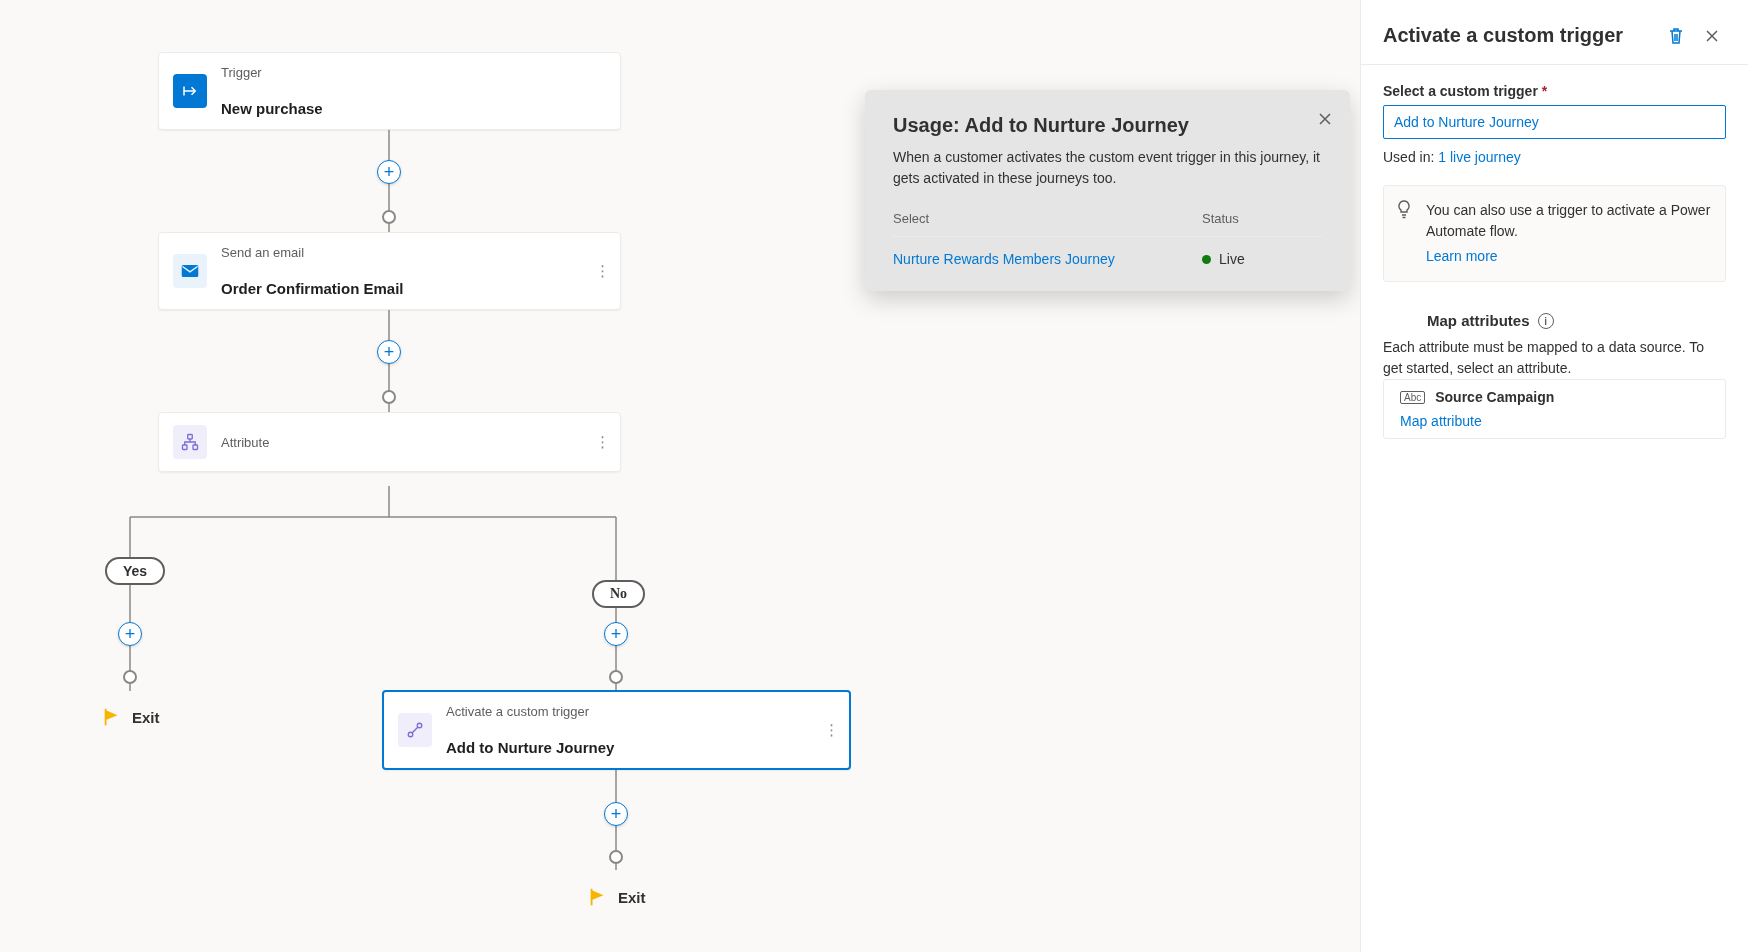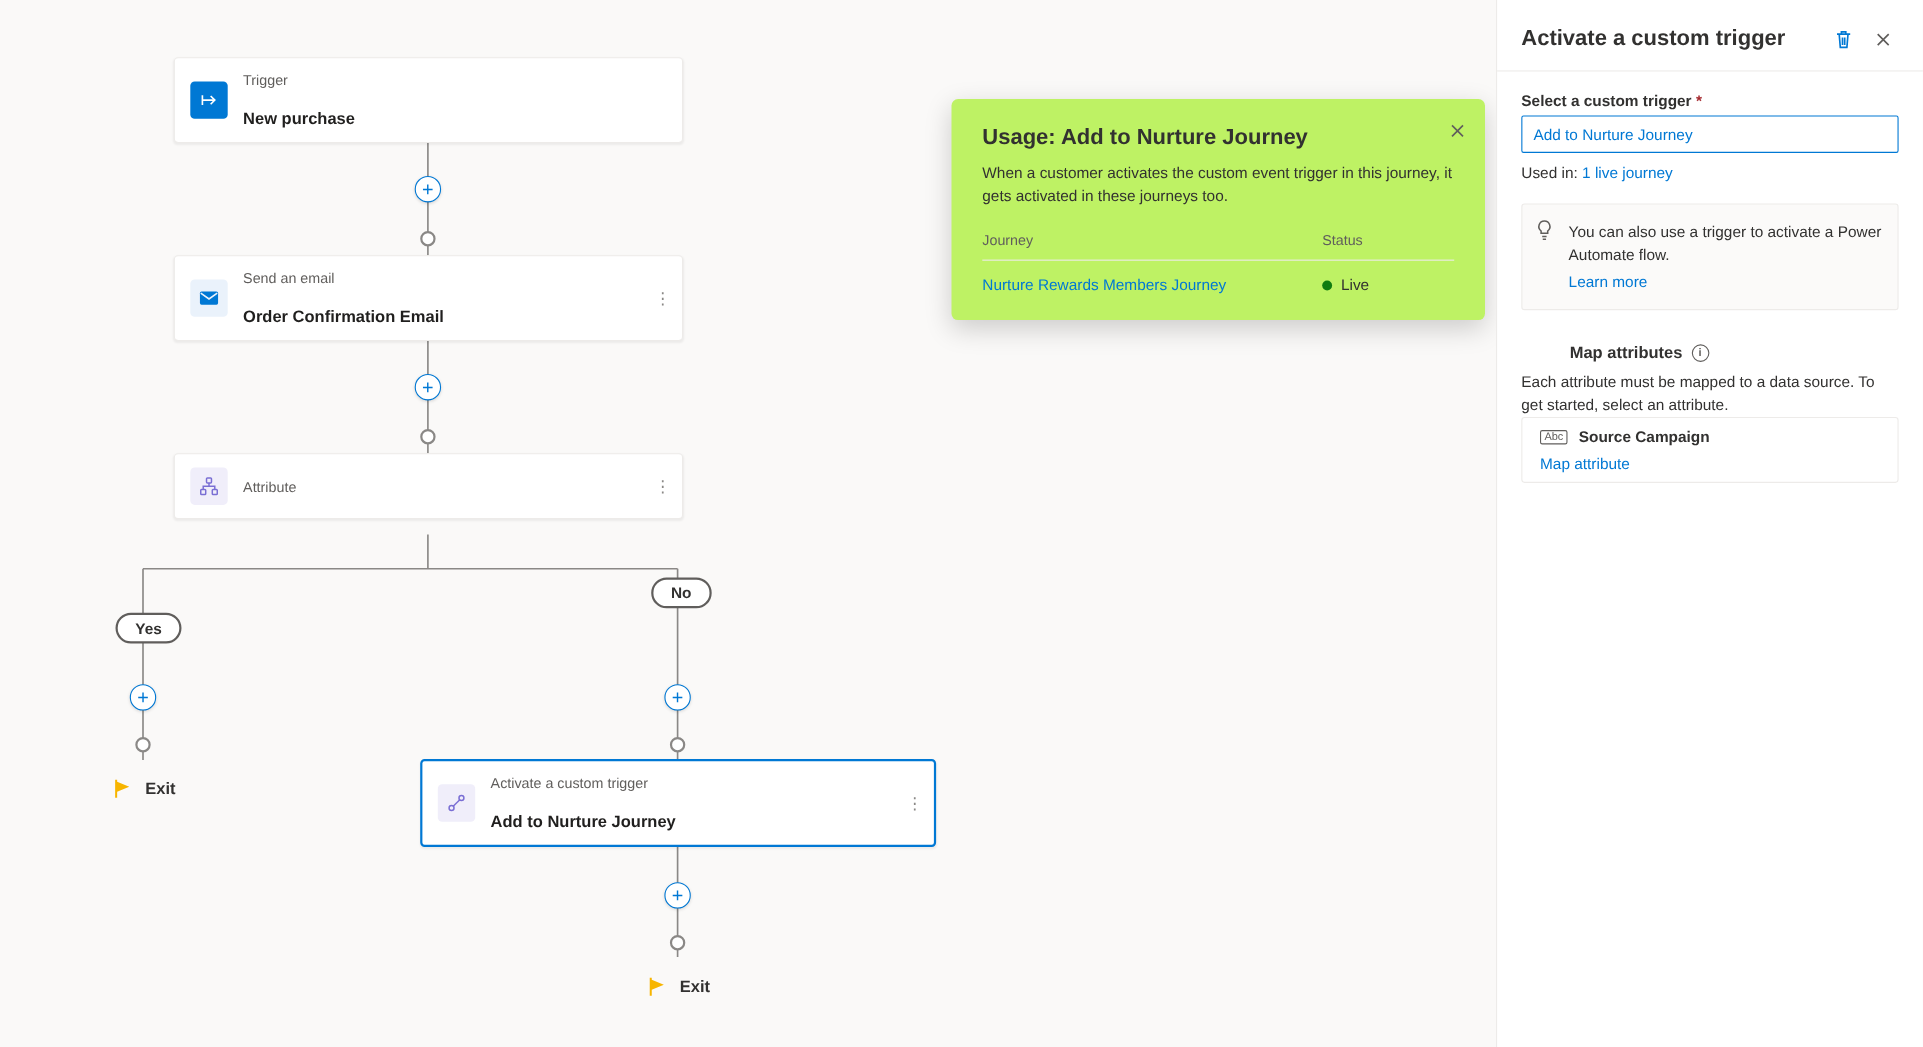--- a/index.html
+++ b/index.html
@@ -59,21 +59,21 @@
   .branch-pill {
     position:absolute; padding:4px 16px; border:2px solid #605e5c; border-radius:999px; background:#fff;
     font-weight:600; font-size:14px; color:#323130;
   }
   .exit { position:absolute; display:flex; align-items:center; gap:9px; font-weight:600; font-size:15px; }
   .exit svg { width:22px; height:22px; }
 
   
   .usage-panel {
     position:absolute; left:865px; top:90px; width:485px;
-    background:#bef264; border-radius:6px;
+    background:#e5e5e5; border-radius:6px;
     box-shadow:0 8px 24px rgba(0,0,0,.18);
     padding:24px 28px 16px;
   }
   .usage-panel h2 { font-size:20px; font-weight:600; margin-bottom:10px; }
   .usage-panel .close { position:absolute; right:18px; top:22px; color:#605e5c; cursor:pointer; font-size:14px;}
   .usage-panel p.desc { color:#323130; font-size:14px; line-height:1.5; margin-bottom:22px; }
   .usage-table .hdr { display:flex; color:#605e5c; font-size:13px; padding-bottom:10px; border-bottom:1px solid #edebe9; }
   .usage-table .row { display:flex; padding:14px 0 8px; font-size:14px; align-items:center;}
   .usage-table .col-j { flex:1; }
   .usage-table .col-s { width:120px; display:flex; align-items:center; gap:8px;}
@@ -185,21 +185,21 @@
           <path d="M12 8v4M12 12H5v4M12 12h7v4"></path>
         </svg>
     </div>
     <div class="texts">
       <span class="label" style="color:#605e5c;">Attribute</span>
     </div>
     <span class="more">⋮</span>
   </div>
 
   <div class="branch-pill" style="left:105px; top:557px;">Yes</div>
-  <div class="branch-pill" style="left:592px; top:525px;">No</div>
+  <div class="branch-pill" style="left:592px; top:580px;font-family:Liberation Serif, serif;">No</div>
 
   <div class="add-btn" style="left:118px; top:622px;">+</div>
   <div class="end-dot" style="left:123px; top:670px;"></div>
   <div class="exit" style="left:101px; top:706px;">
     <svg viewBox="0 0 24 24">
         <path d="M4 3h2v18H4zM6 5l12 5-12 5z" fill="#f7b500"></path>
       </svg>
     <span>Exit</span>
   </div>
 
@@ -233,21 +233,21 @@
   <div class="usage-panel">
     <h2>Usage: Add to Nurture Journey</h2>
     <span class="close">
       <svg width="14" height="14" viewBox="0 0 14 14" stroke="currentColor" stroke-width="1.5">
           <path d="M2 2l10 10M12 2L2 12"></path>
         </svg>
     </span>
     <p class="desc">When a customer activates the custom event trigger in this journey, it gets activated in these journeys too.</p>
     <div class="usage-table">
       <div class="hdr">
-        <div class="col-j">Journey</div>
+        <div class="col-j">Select</div>
         <div class="col-s">Status</div>
       </div>
       <div class="row">
         <div class="col-j"><a href="#">Nurture Rewards Members Journey</a></div>
         <div class="col-s">
           <span class="status-dot"></span>
           <span>Live</span>
         </div>
       </div>
     </div>

